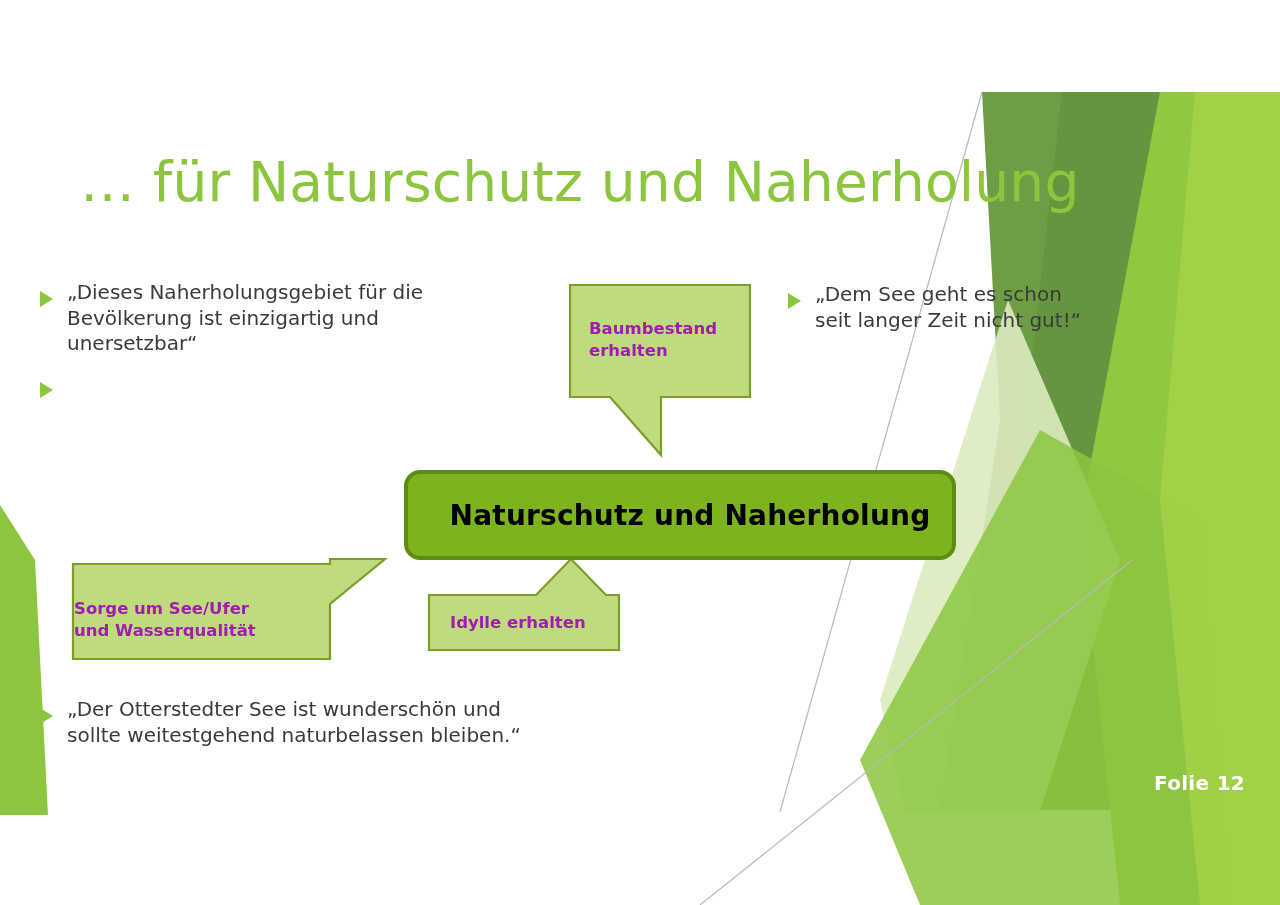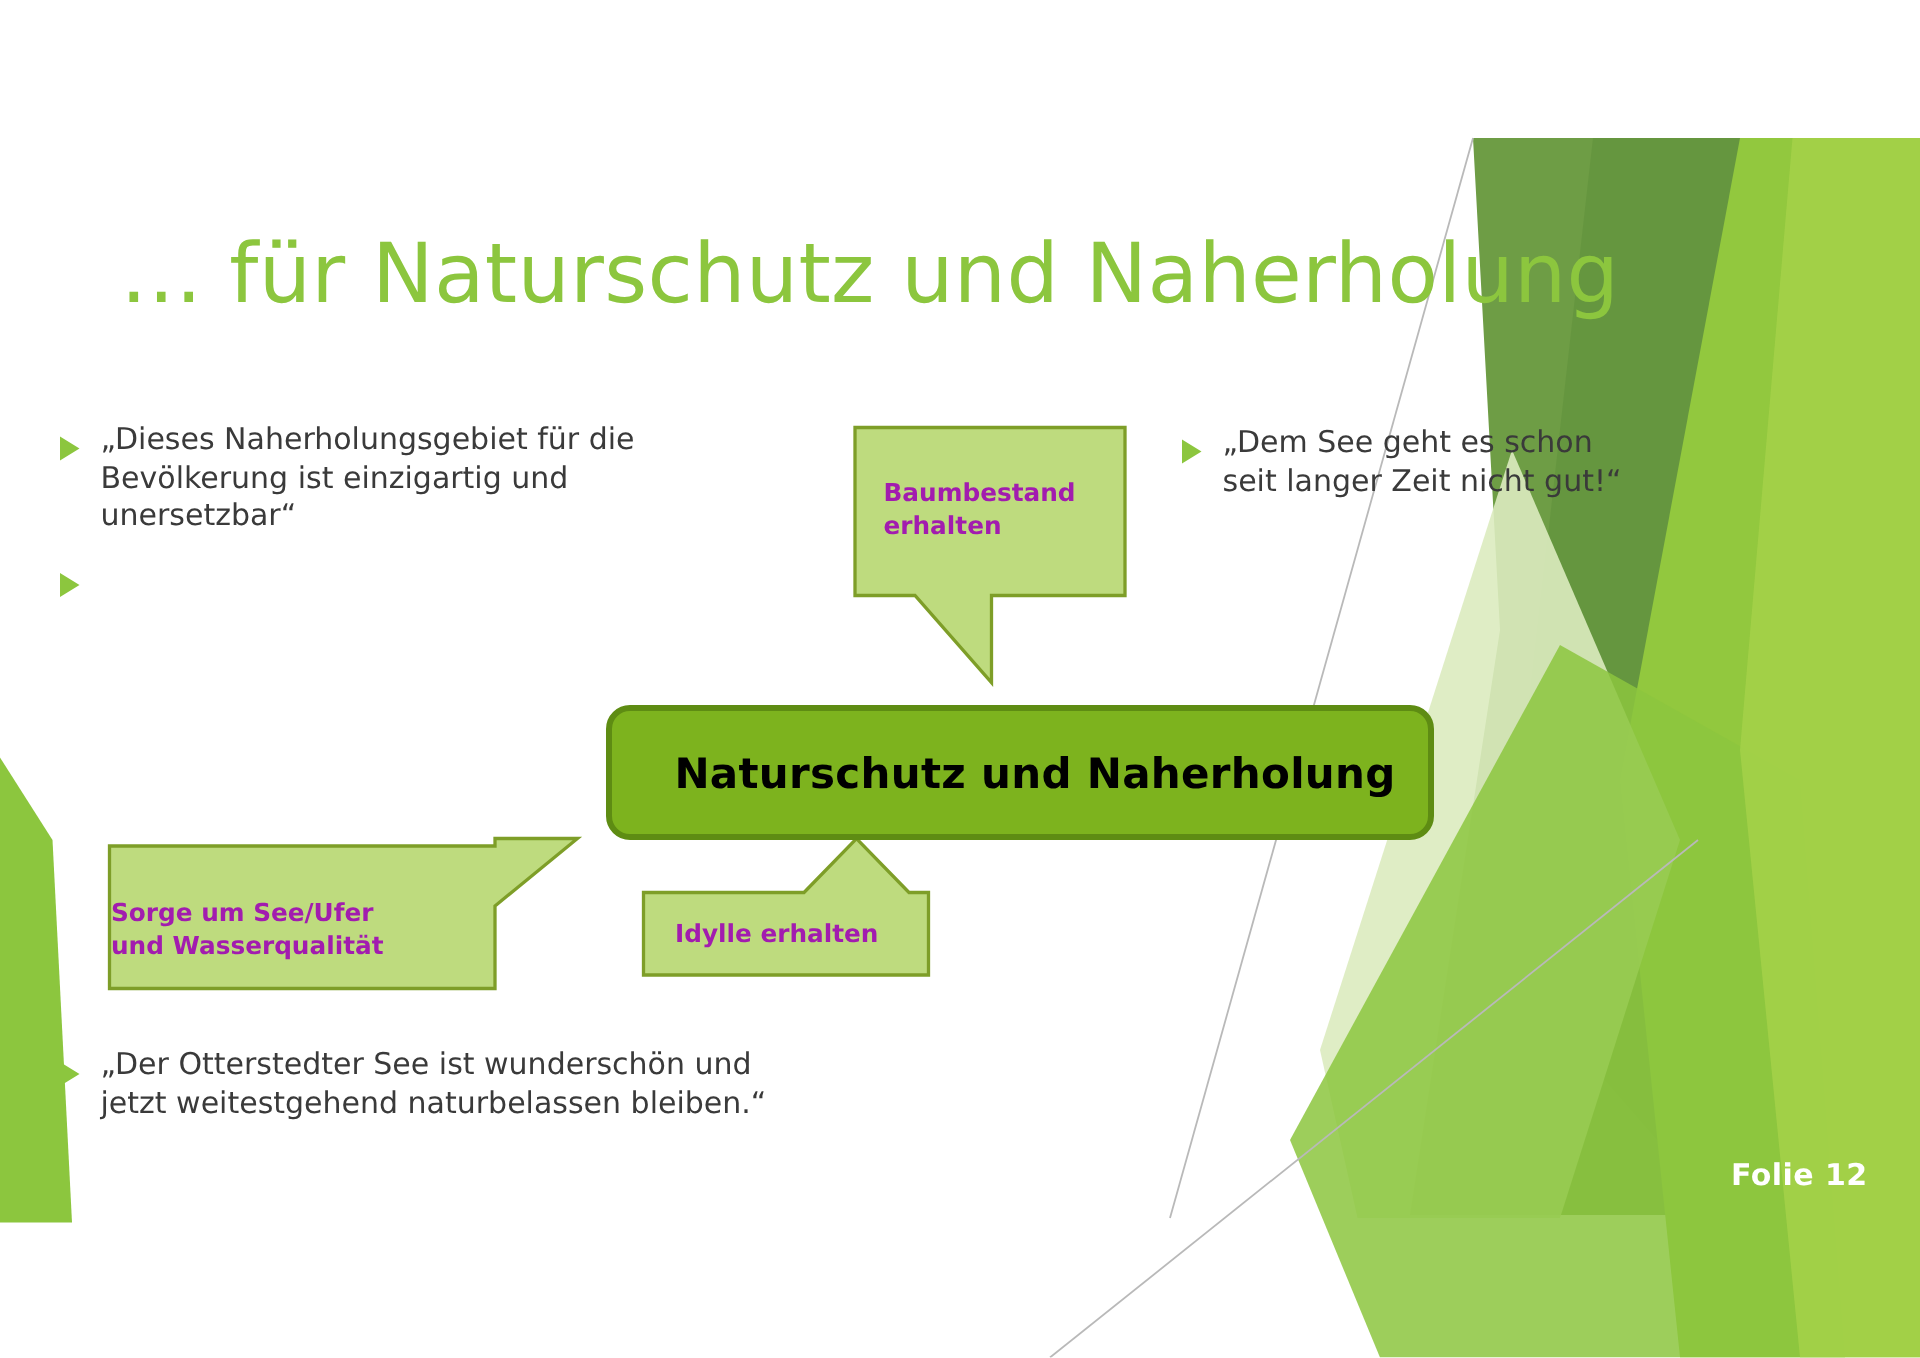--- a/index.html
+++ b/index.html
@@ -91,21 +91,21 @@
       <span class="btext">„Dem See geht es schon
 seit langer Zeit nicht gut!“</span>
     </div>
   </div>
 
 
   <div class="textblock" style="left:40px;top:697px;width:620px;">
     <div class="bullet-row">
       <span class="tri"></span>
       <span class="btext">„Der Otterstedter See ist wunderschön und
-jetzt weitestgehend naturbelassen bleiben.“</span>
+sollte weitestgehend naturbelassen bleiben.“</span>
     </div>
   </div>
 
   <div class="callout" style="left:569px;top:284px;width:182px;height:172px;">
     <svg width="182" height="172" viewBox="0 0 182 172">
       <polygon points="1,1 181,1 181,113 92,113 92,171 41,113 1,113" fill="#BEDB7E" stroke="#7E9E28" stroke-width="2.2" stroke-linejoin="miter"></polygon>
     </svg>
     <div class="ctext" style="left:20px;top:34px;width:150px;">Baumbestand
 erhalten</div>
   </div>

